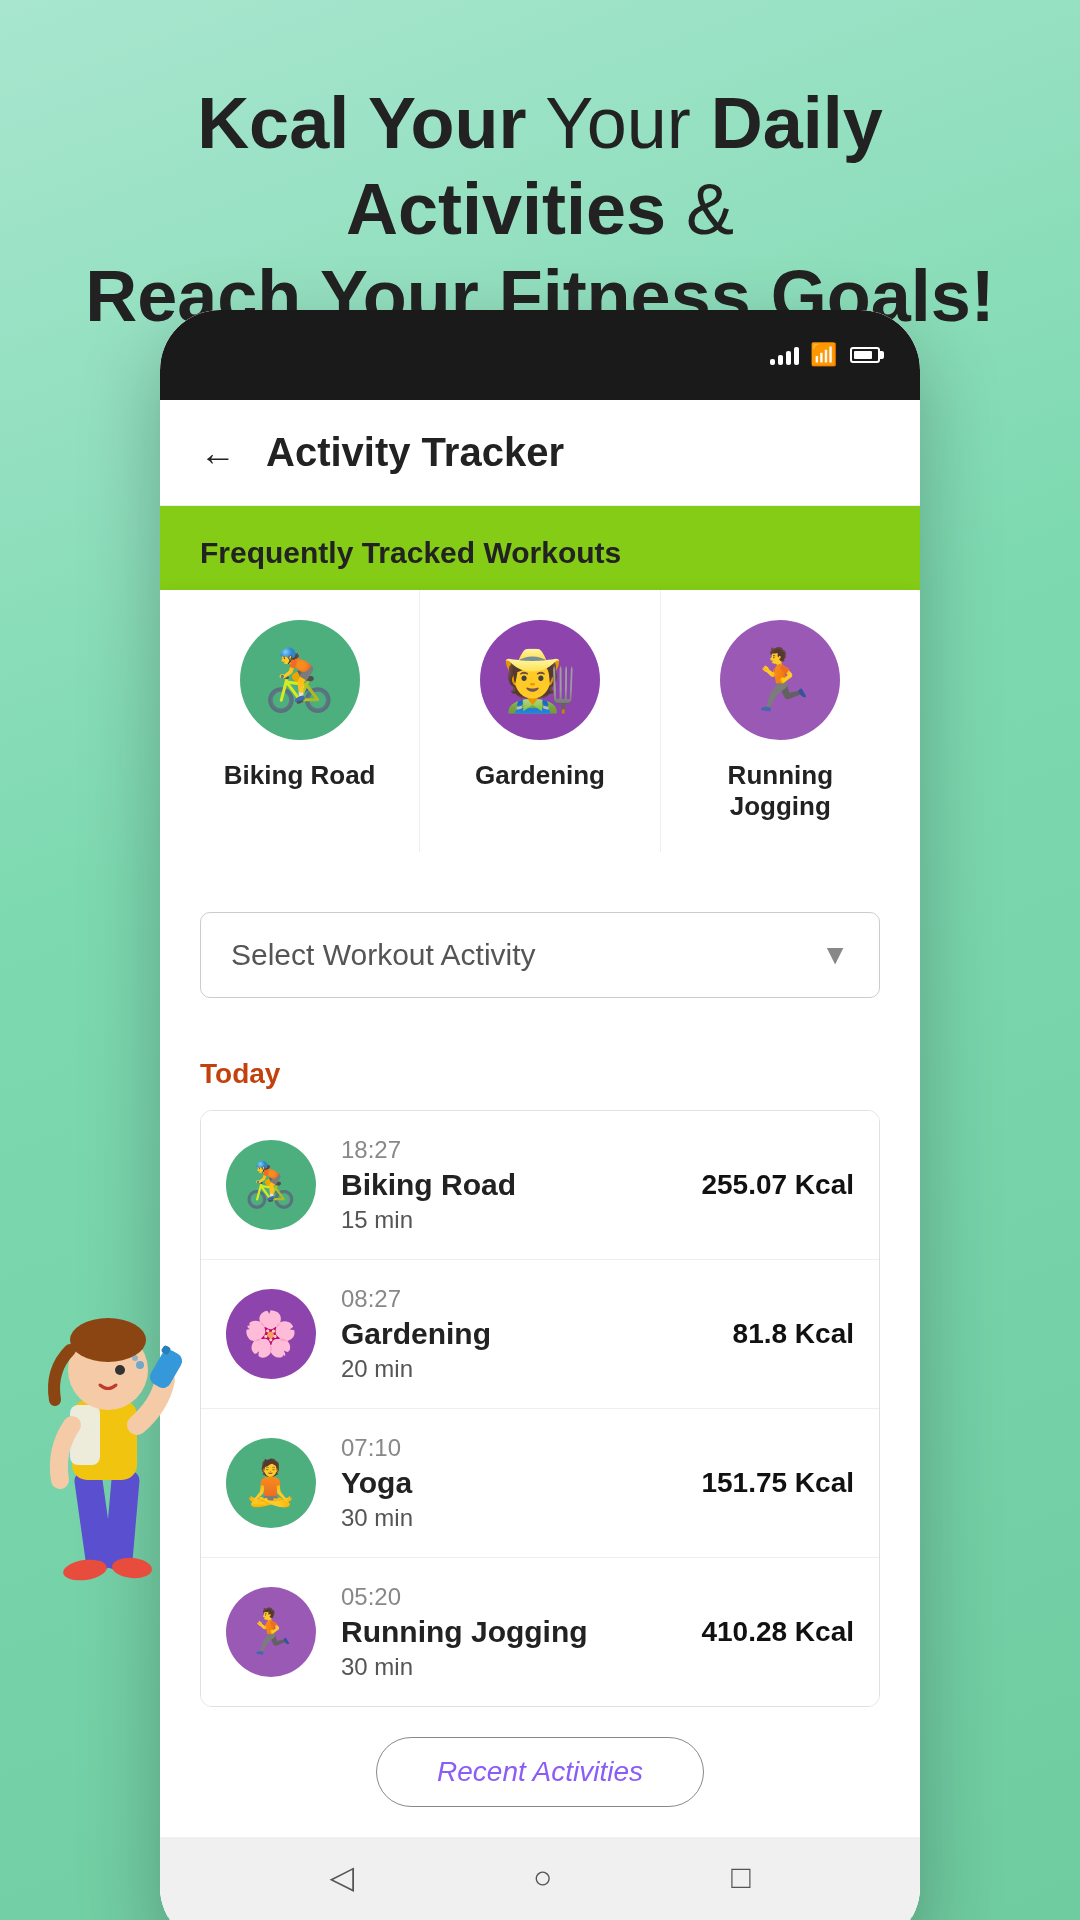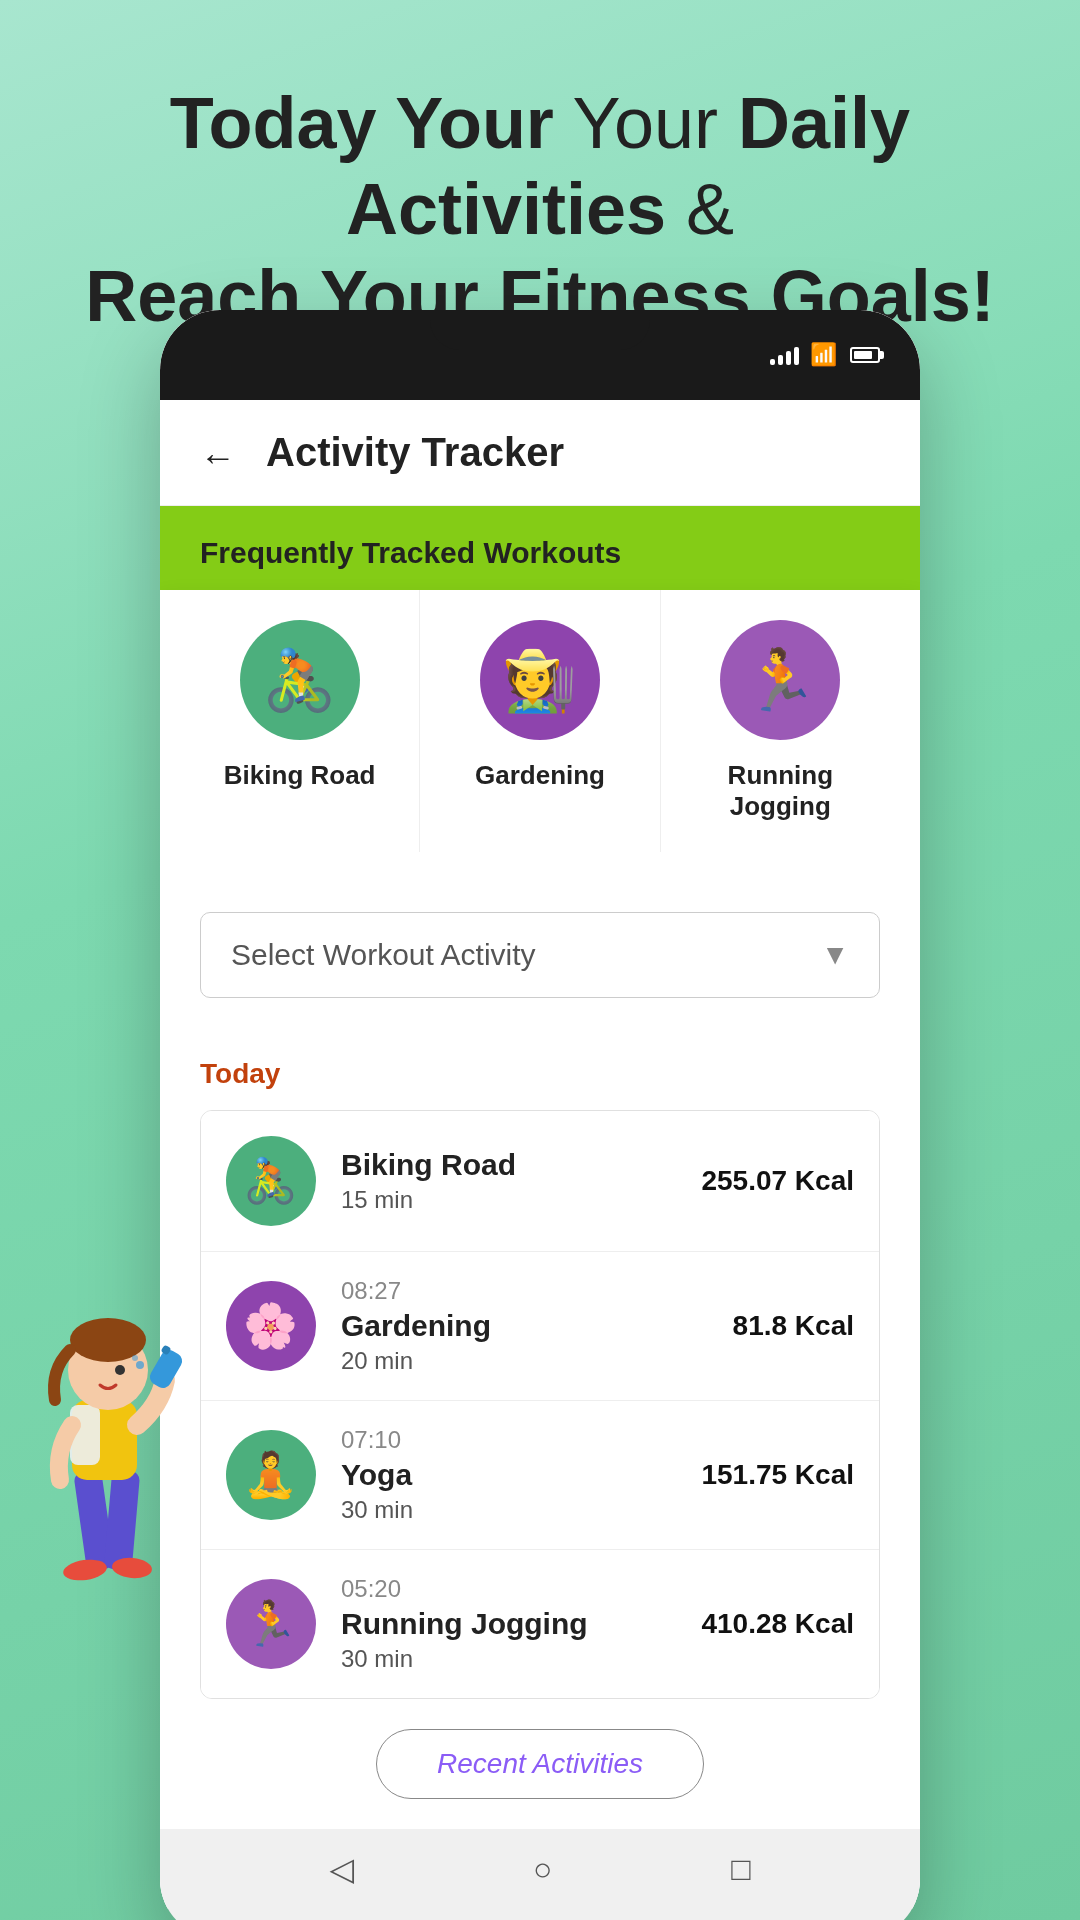--- a/index.html
+++ b/index.html
@@ -318,21 +318,21 @@
     .char-svg {
       width: 200px;
       height: 400px;
     }
   </style>
 </head>
 <body>
 
 <div class="hero-text">
   <h1>
-    <span class="bold">Today Your</span>
+    <span class="bold">Kcal Your</span>
     <span> Your </span>
     <span class="bold">Daily Activities</span>
     <span> &amp;</span>
     <br>
     <span class="bold">Reach Your Fitness Goals!</span>
   </h1>
 </div>
 
 <div class="phone-mockup">
 
@@ -383,20 +383,21 @@
       </div>
     </div>
 
     <div class="today-section">
       <div class="today-title">Today</div>
       <div class="activity-list">
 
         <div class="activity-item">
           <div class="activity-icon icon-green">🚴</div>
           <div class="activity-info">
+            <div class="activity-time">18:27</div>
             <div class="activity-name">Biking Road</div>
             <div class="activity-duration">15 min</div>
           </div>
           <div class="activity-kcal">255.07 Kcal</div>
         </div>
 
         <div class="activity-item">
           <div class="activity-icon icon-purple">🌸</div>
           <div class="activity-info">
             <div class="activity-time">08:27</div>

